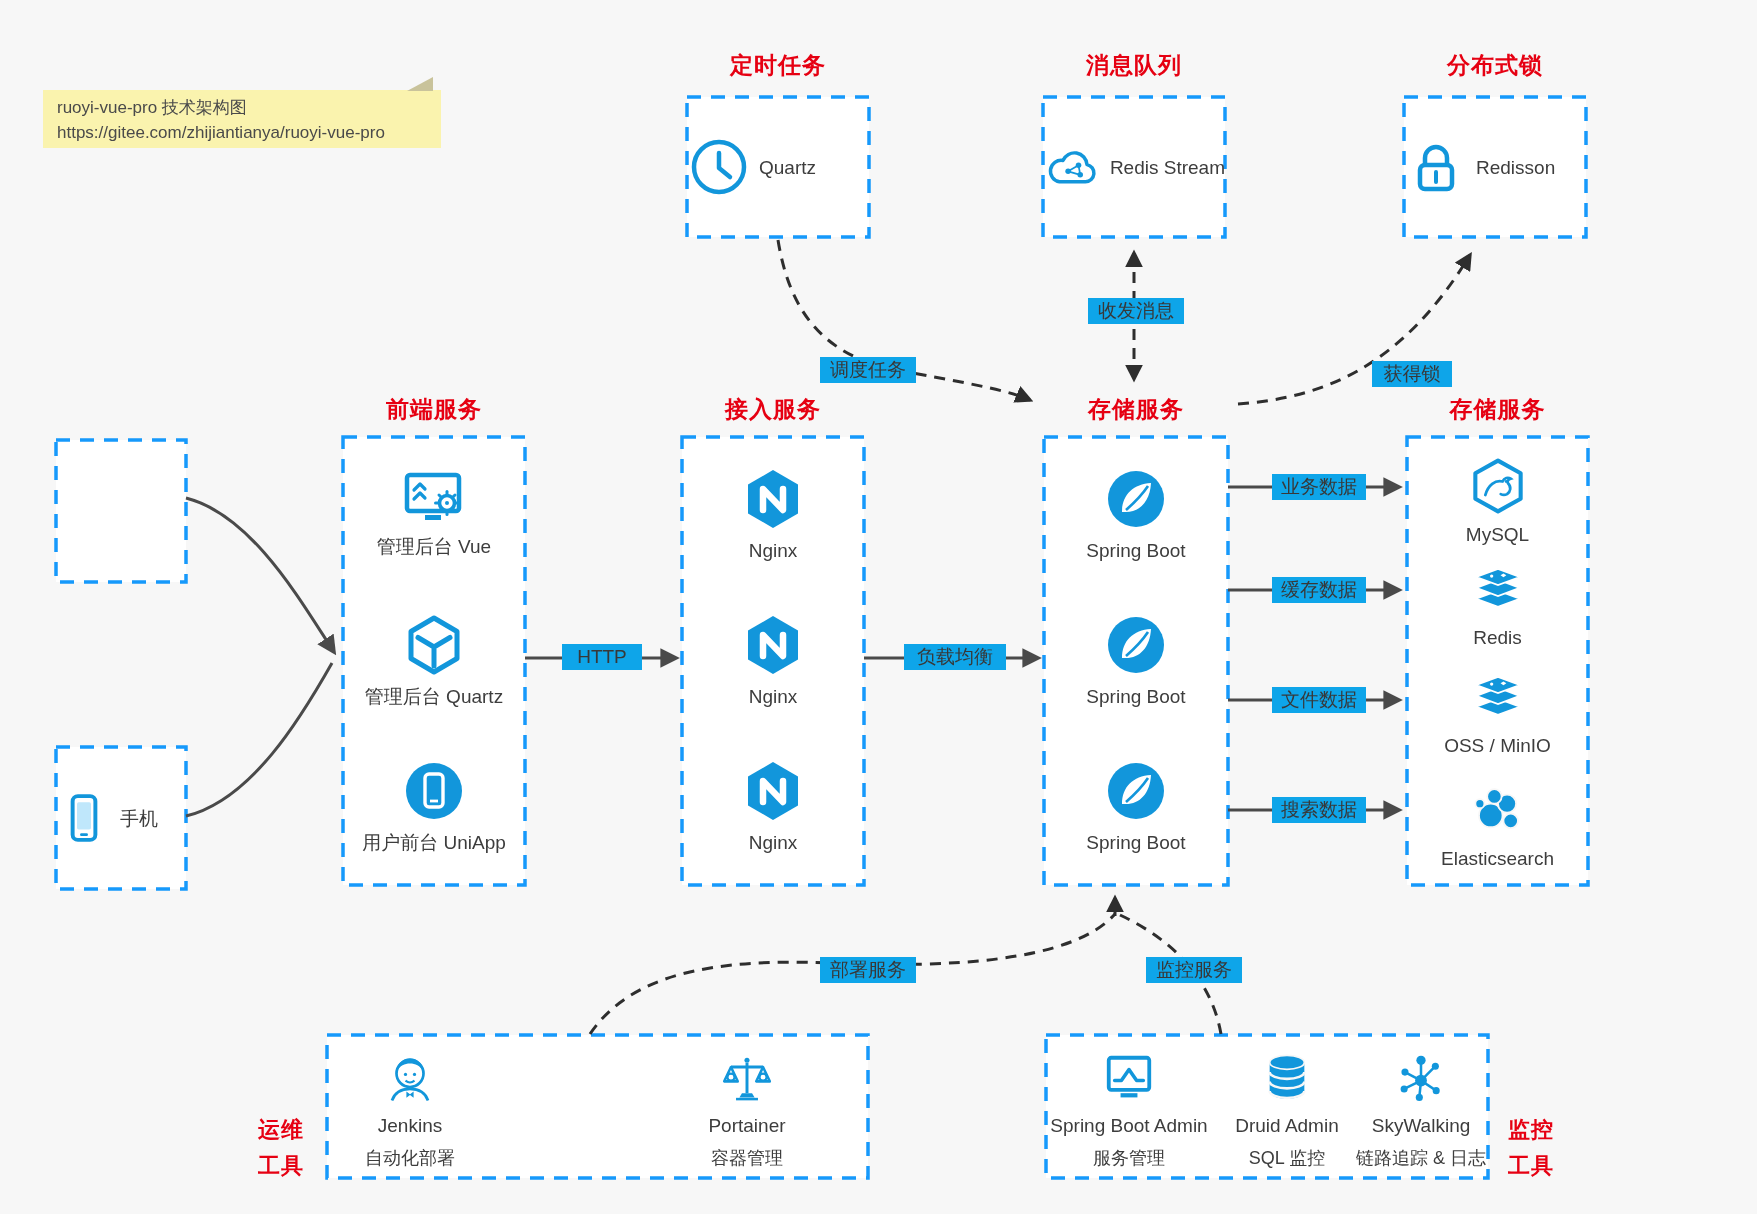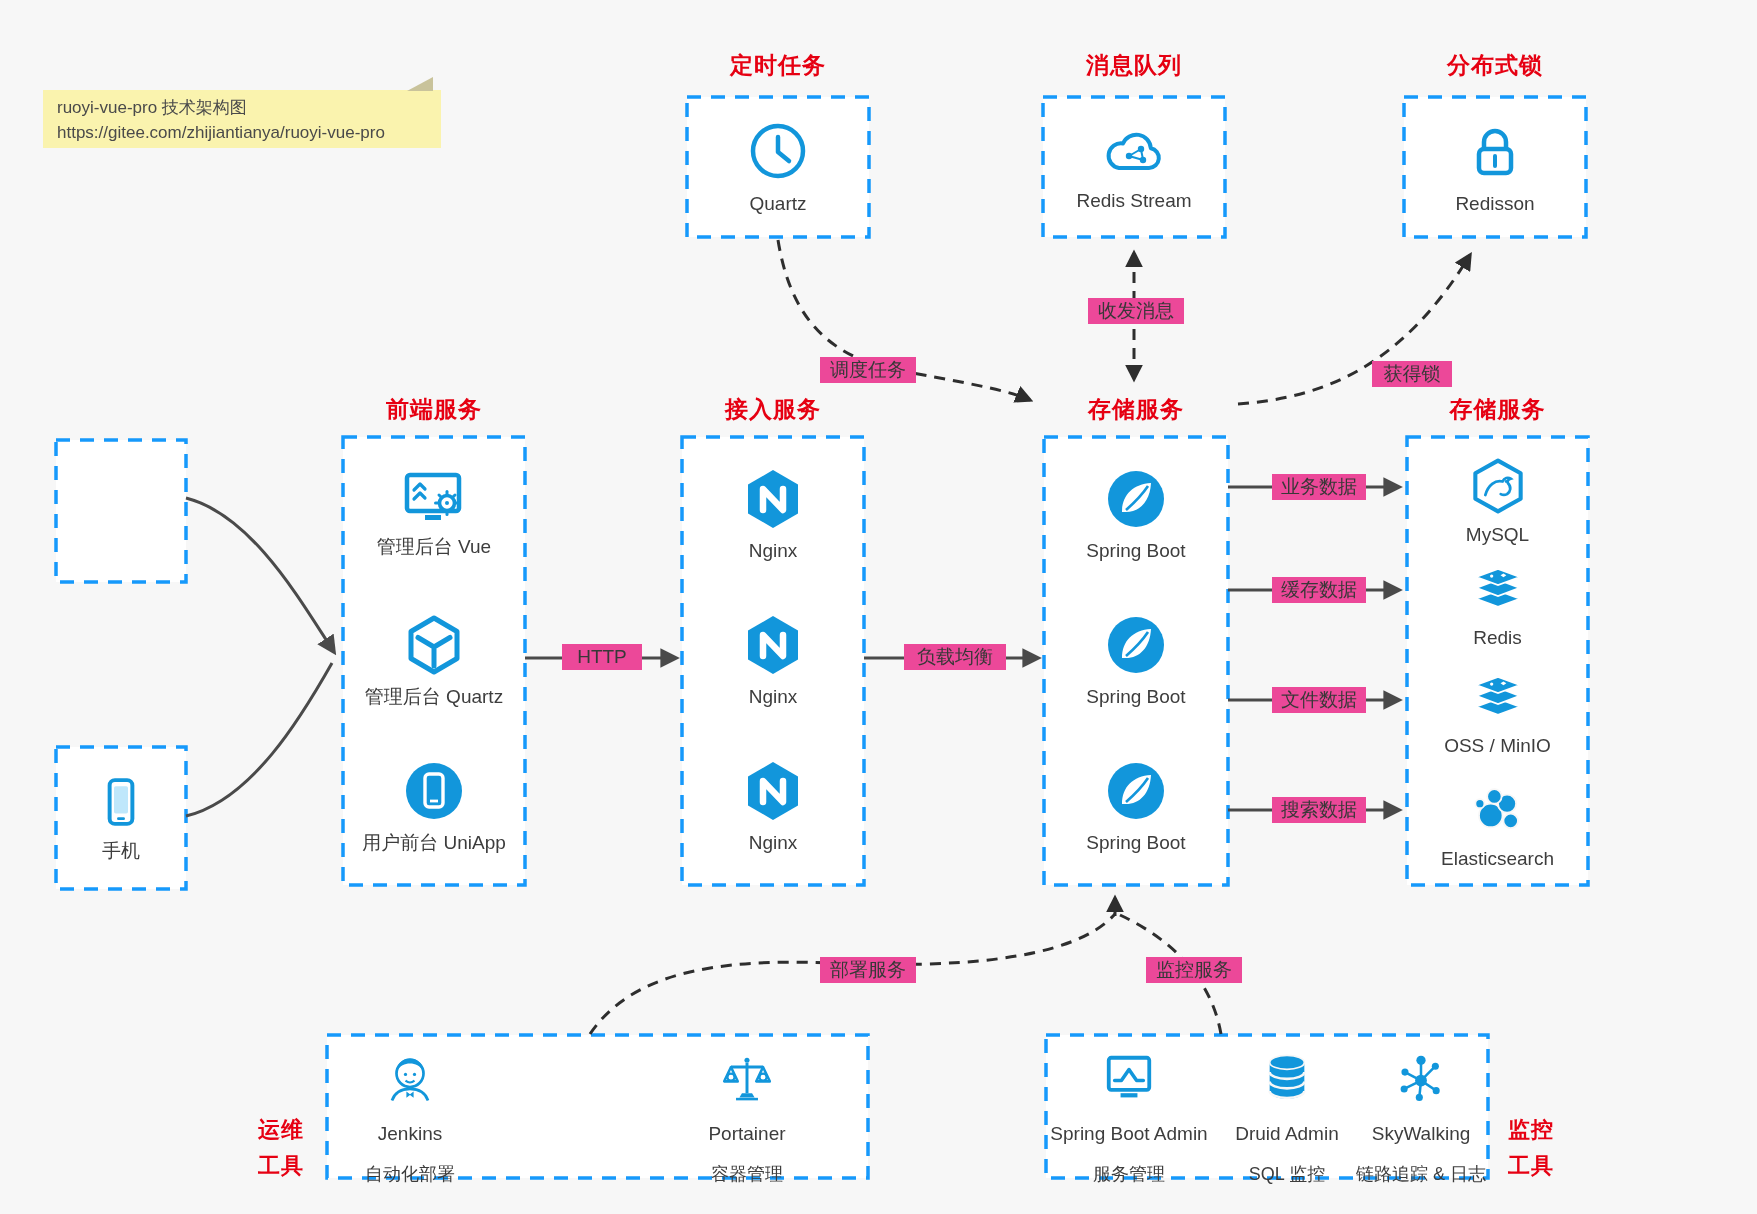--- a/index.html
+++ b/index.html
@@ -13,24 +13,24 @@
   html,body{margin:0;padding:0;background:#e9e9e9;}
   .stage{
     position:relative;width:1757px;height:1214px;background:#f7f7f7;
     font-family:"Liberation Sans","DejaVu Sans",sans-serif;overflow:hidden;
   }
   .box{position:absolute;background:#ffffff;z-index:0;}
   .overlay{position:absolute;left:0;top:0;z-index:1;pointer-events:none;}
   .ct{position:absolute;z-index:2;}
   .col-title{position:absolute;z-index:2;text-align:center;font-size:23px;font-weight:bold;color:var(--red);letter-spacing:1px;}
   .node-label{font-size:19px;color:var(--ink);white-space:nowrap;line-height:25px;}
-  .edge-label{position:absolute;z-index:3;text-align:center;font-size:19px;color:#383838;background:#ec4899;line-height:26px;padding:0 2px;white-space:nowrap;}
-  .fullcenter{display:flex;flex-direction:column;align-items:center;justify-content:center;gap:8px;width:100%;height:100%;}
+  .edge-label{position:absolute;z-index:3;text-align:center;font-size:19px;color:#383838;background:#0ea5e9;line-height:26px;padding:0 2px;white-space:nowrap;}
+  .fullcenter{display:flex;flex-direction:row;align-items:center;gap:8px;width:100%;height:100%;}
   .item{position:absolute;left:0;width:100%;display:flex;flex-direction:column;align-items:center;gap:7px;}
-  .tool-item{position:absolute;display:flex;flex-direction:column;align-items:center;gap:16px;padding-top:16px;}
+  .tool-item{position:absolute;display:flex;flex-direction:column;align-items:center;gap:8px;padding-top:16px;}
   .tool-name{font-size:19px;color:var(--ink);line-height:25px;white-space:nowrap;}
   .tool-desc{font-size:18px;color:var(--ink);line-height:24px;white-space:nowrap;}
   .side-title{position:absolute;z-index:2;width:66px;text-align:center;font-size:22px;font-weight:bold;color:var(--red);line-height:36px;letter-spacing:1px;margin-top:40px;}
   .note{
     position:absolute;z-index:2;left:43px;top:90px;width:398px;height:58px;
     background:#faf3ae;color:#4a4a4a;font-size:17px;line-height:25px;
     padding:5px 14px;box-sizing:border-box;
   }
   .note-fold{position:absolute;right:8px;top:-13px;width:0;height:0;
     border-left:26px solid transparent;border-bottom:14px solid #c9c39b;}

